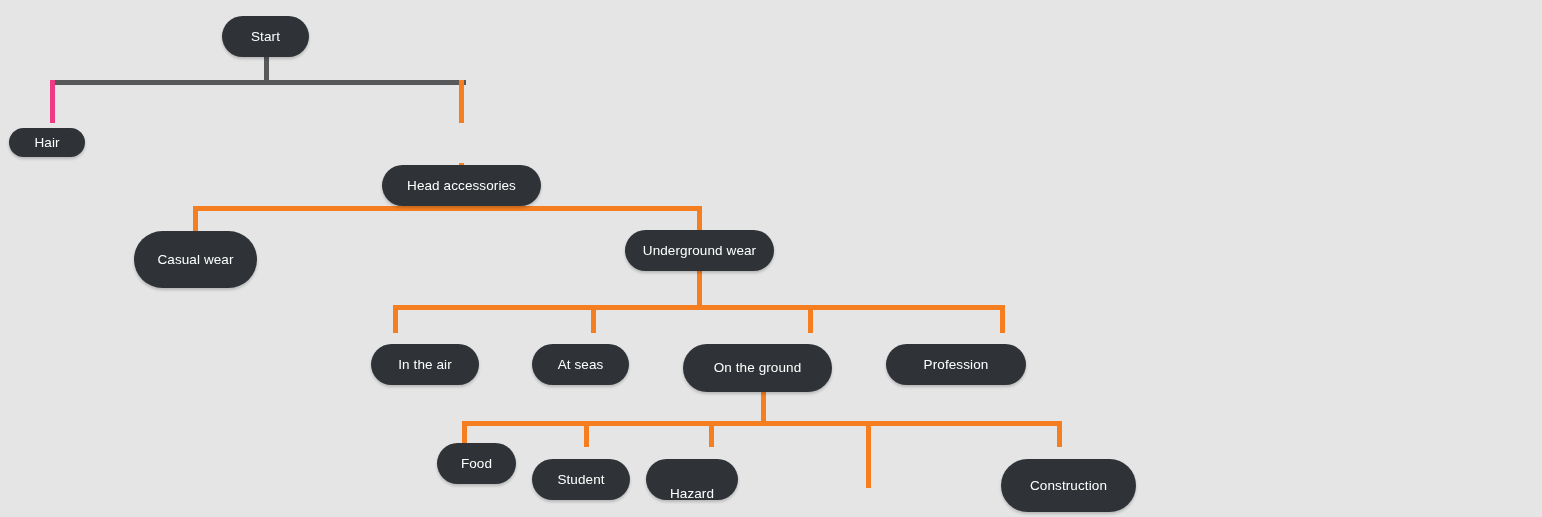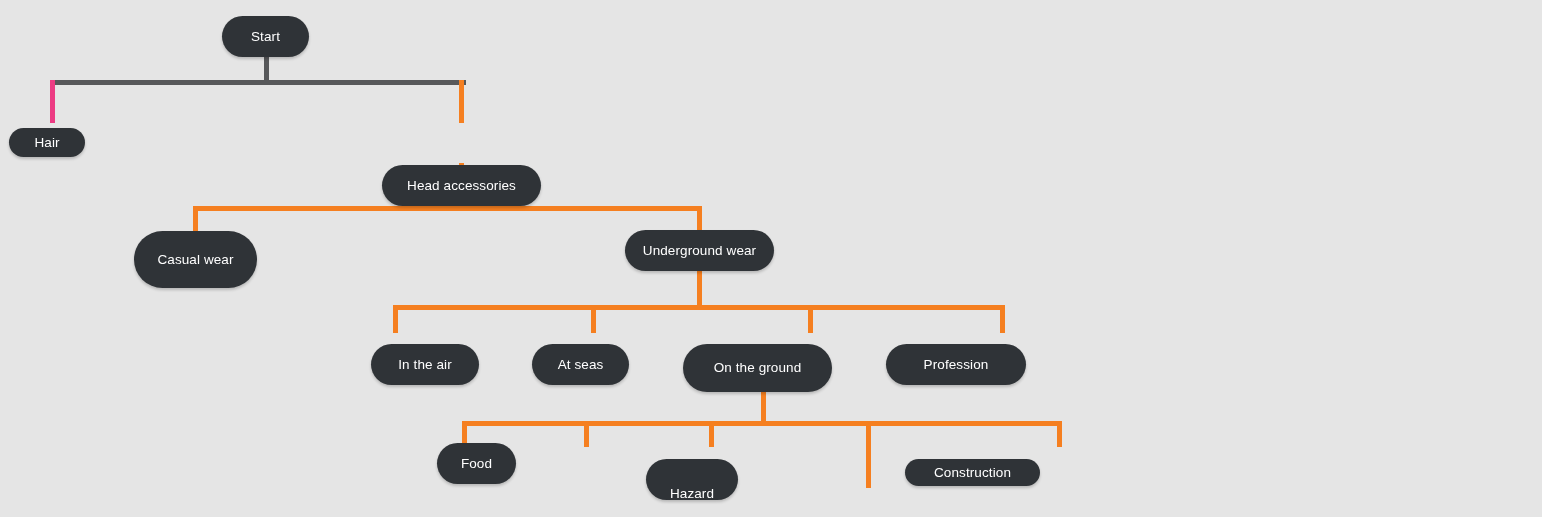--- a/index.html
+++ b/index.html
@@ -97,19 +97,22 @@
     </div>
     <div class="node" style="left: 683px; top: 344px; width: 149px; height: 48px;">
       <span class="node-label">On the ground</span>
     </div>
     <div class="node" style="left: 886px; top: 344px; width: 140px; height: 41px;">
       <span class="node-label">Profession</span>
     </div>
     <div class="node" style="left: 437px; top: 443px; width: 79px; height: 41px;">
       <span class="node-label">Food</span>
     </div>
+    <div class="node" style="left: 532px; top: 459px; width: 98px; height: 41px;">
+      <span class="node-label">Student</span>
+    </div>
     <div class="node" style="left: 646px; top: 459px; width: 92px; height: 41px; align-items: flex-end;">
       <span class="node-label">Hazard</span>
     </div>
-    <div class="node" style="left: 905px; top: 459px; width: 135px; height: 27px; justify-content: center;">
+    <div class="node" style="left: 1001px; top: 459px; width: 135px; height: 53px; justify-content: center;">
       <span class="node-label">Construction</span>
     </div>
   </div>
 
 </body></html>

